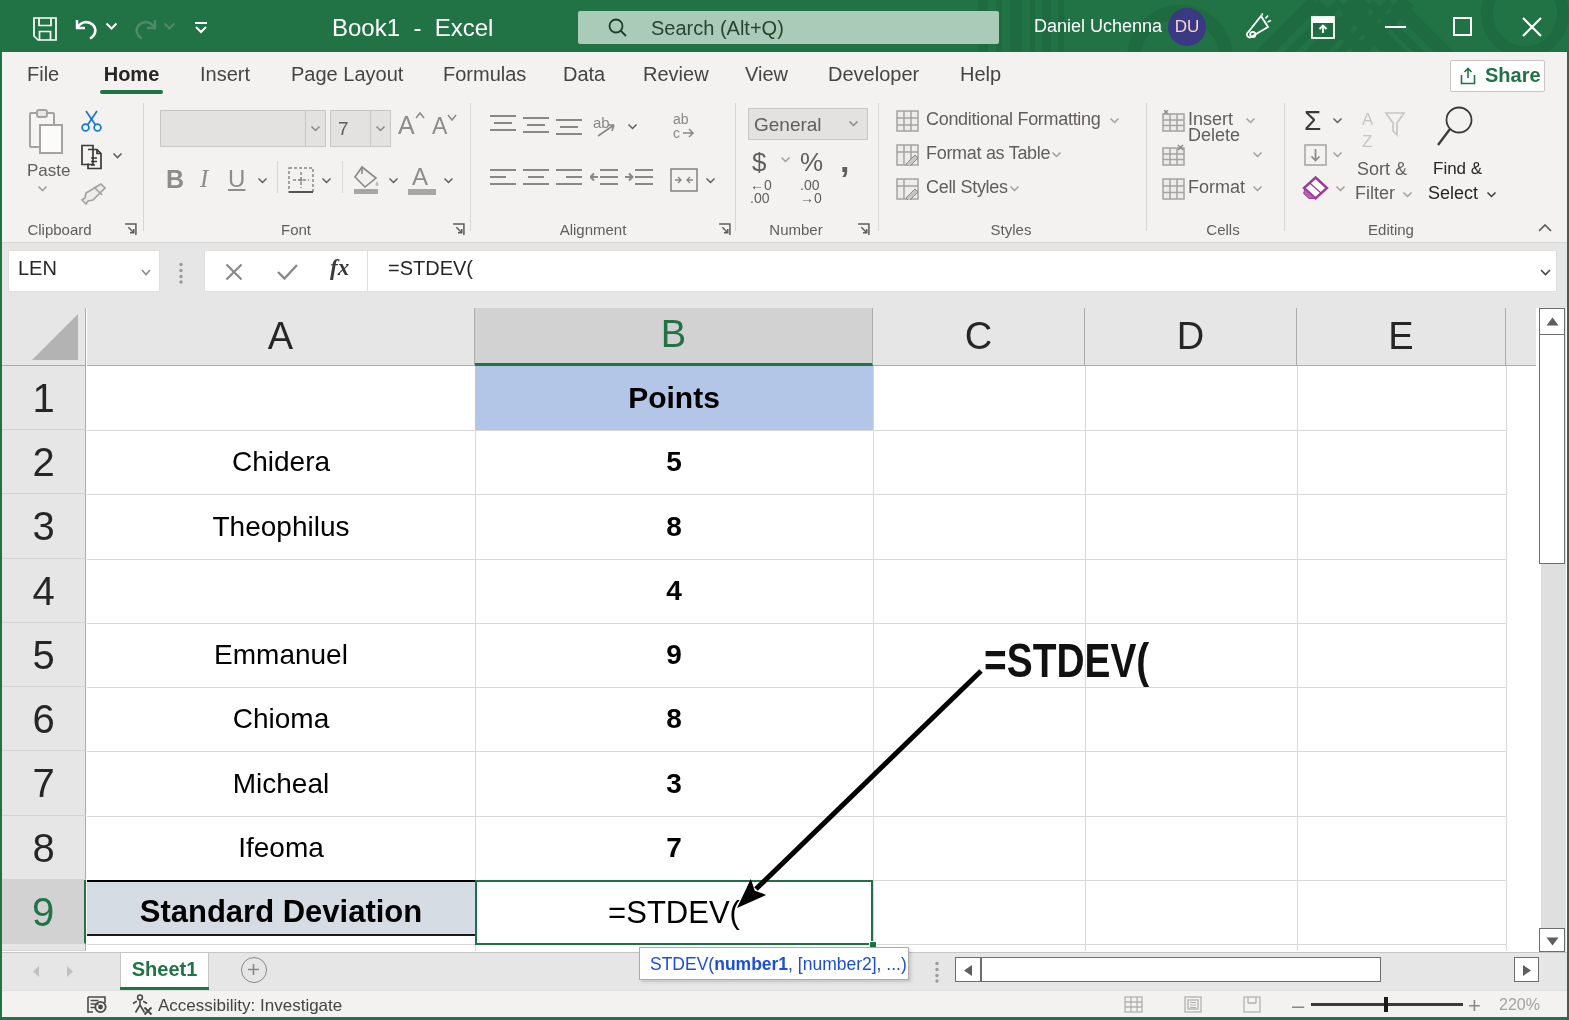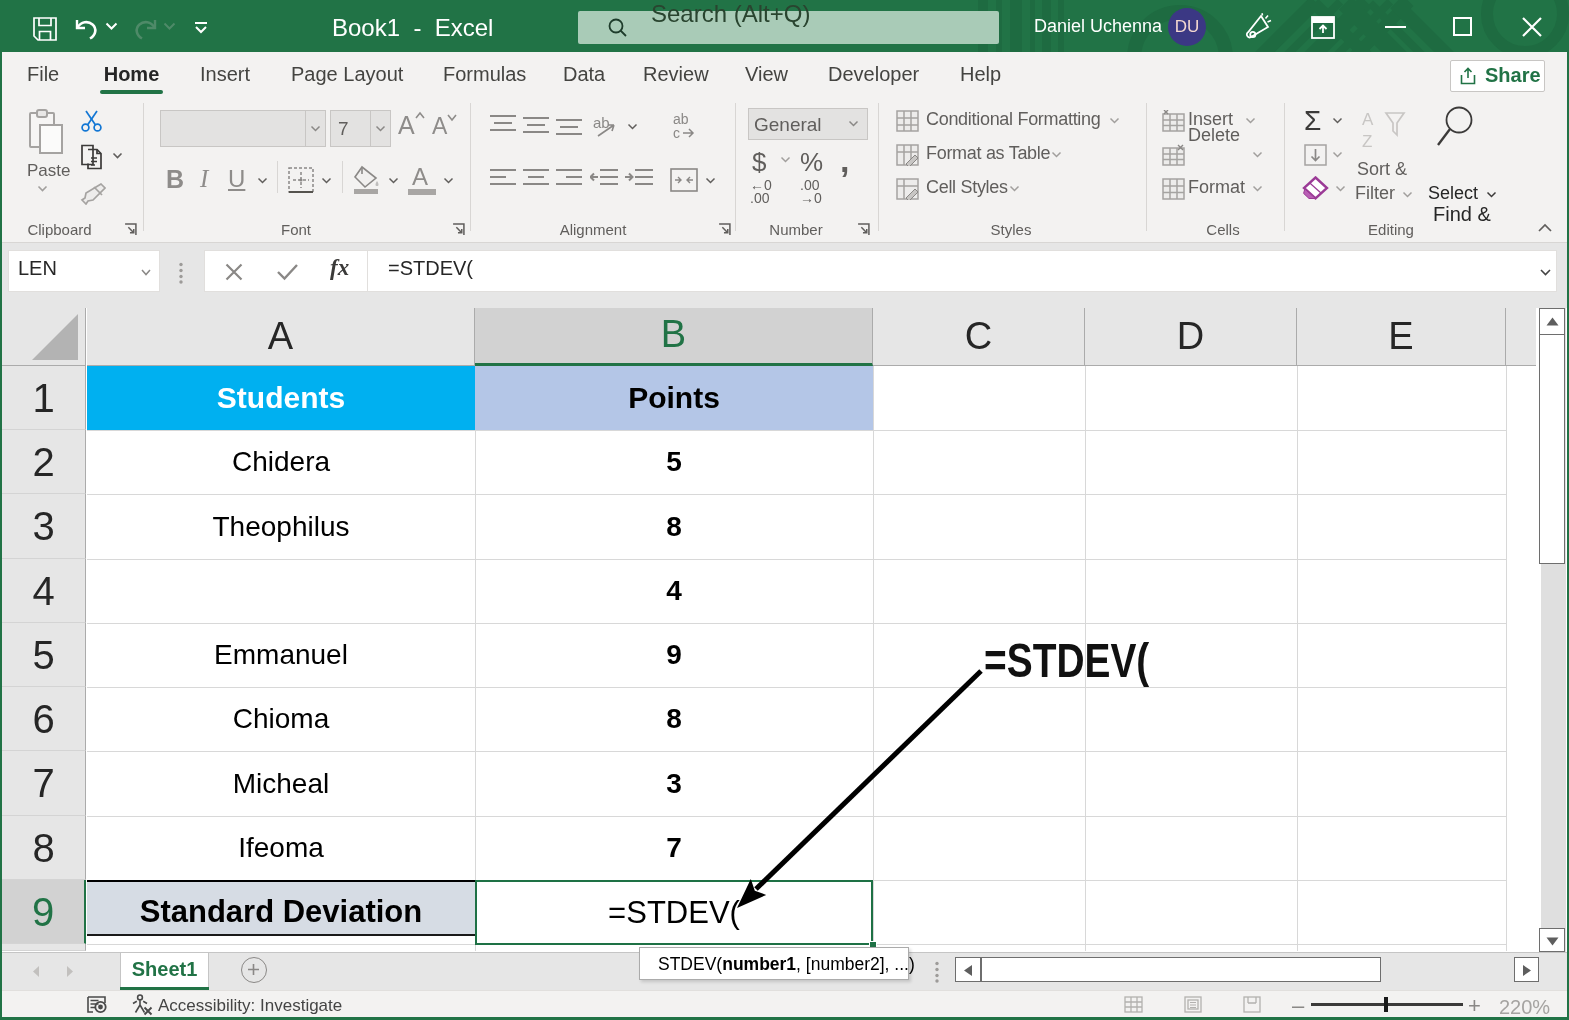--- a/index.html
+++ b/index.html
@@ -105,21 +105,21 @@
     <path d="M2 1 h12" stroke="#fff" stroke-width="2"></path>
     <path d="M3 5 L8 10 L13 5" fill="none" stroke="#fff" stroke-width="2"></path>
   </svg>
   <div class="abs ttl" style="left:332px;top:14px;font-size:24px;">Book1&nbsp;&nbsp;-&nbsp;&nbsp;Excel</div>
 
   <div class="abs" style="left:578px;top:11px;width:421px;height:33px;background:#A9CBB7;border-radius:2px;"></div>
   <svg class="tpat" style="left:607px;top:17px" width="22" height="22" viewBox="0 0 22 22">
     <circle cx="9" cy="9" r="6.5" fill="none" stroke="#1E3C2B" stroke-width="1.8"></circle>
     <path d="M13.5 13.5 L19 19" stroke="#1E3C2B" stroke-width="1.8"></path>
   </svg>
-  <div class="abs" style="left:651px;top:0;font-size:24px;color:#29442F;">Search (Alt+Q)</div>
+  <div class="abs" style="left:651px;top:17px;font-size:20px;color:#29442F;">Search (Alt+Q)</div>
   <div class="abs ttl" style="left:1034px;top:16px;font-size:18px;">Daniel Uchenna</div>
 
   <div class="abs" style="left:1168px;top:8px;width:38px;height:38px;border-radius:50%;background:#3B3884;color:#F4D8D0;font-size:17px;text-align:center;line-height:38px;">DU</div>
 
   <svg class="tpat" style="left:1244px;top:13px" width="28" height="28" viewBox="0 0 28 28">
     <g fill="none" stroke="#fff" stroke-width="1.8">
       <path d="M17 3 L24 14 L7 24 C5.6 24.8 4 24.3 3.2 22.9 C2.4 21.5 2.9 19.8 4.3 19 z"></path>
       <circle cx="8.8" cy="21.5" r="2.6"></circle>
       <path d="M21.5 5.5 l2.5-3 M23.5 9 l3.5-1.5 M18.5 2.5 l-0.5-2.2" stroke-width="1.6"></path>
     </g>
@@ -468,21 +468,21 @@
   <div class="rtext gray" style="left:1357px;top:62px;font-size:18px;">Sort &amp;</div>
   <div class="rtext gray" style="left:1355px;top:86px;font-size:18px;">Filter</div>
   <svg class="chev" style="left:1402px;top:94px" width="11" height="8" viewBox="0 0 11 8">
       <path d="M1.5 1.5 L5.5 5.5 L9.5 1.5" fill="none" stroke="#A19F9D" stroke-width="1.5"></path>
     </svg>
 
   <svg class="abs" style="left:1434px;top:8px" width="42" height="46" viewBox="0 0 42 46">
     <circle cx="25" cy="15" r="12.5" fill="none" stroke="#3B3A39" stroke-width="1.8"></circle>
     <path d="M16 24 L4 40" stroke="#3B3A39" stroke-width="2.4"></path>
   </svg>
-  <div class="rtext15" style="left:1433px;top:62px;font-size:20px;color:#262626;margin-top:44px;">Find &amp;</div>
+  <div class="rtext15" style="left:1433px;top:62px;font-size:17px;color:#262626;">Find &amp;</div>
   <div class="rtext15" style="left:1428px;top:86px;font-size:18px;color:#262626;">Select</div>
   <svg class="chev" style="left:1486px;top:94px" width="11" height="8" viewBox="0 0 11 8">
       <path d="M1.5 1.5 L5.5 5.5 L9.5 1.5" fill="none" stroke="#3B3A39" stroke-width="1.5"></path>
     </svg>
   <div class="glabel" style="left:1362px;width:58px;">Editing</div>
 
   <svg class="abs" style="left:1537px;top:126px" width="16" height="10" viewBox="0 0 16 10">
       <path d="M2 8 L8 2 L14 8" fill="none" stroke="#605E5C" stroke-width="1.7"></path>
     </svg>
 </div>
@@ -547,21 +547,20 @@
   <div class="gl-h" style="left:87px;top:122px;width:1419px;"></div>
   <div class="gl-h" style="left:87px;top:186px;width:1419px;"></div>
   <div class="gl-h" style="left:87px;top:251px;width:1419px;"></div>
   <div class="gl-h" style="left:87px;top:315px;width:1419px;"></div>
   <div class="gl-h" style="left:87px;top:379px;width:1419px;"></div>
   <div class="gl-h" style="left:87px;top:443px;width:1419px;"></div>
   <div class="gl-h" style="left:87px;top:508px;width:1419px;"></div>
   <div class="gl-h" style="left:87px;top:572px;width:1419px;"></div>
   <div class="gl-h" style="left:87px;top:636px;width:1419px;"></div>
 
-  <div class="cell" style="left:87px;top:58px;width:388px;height:64px;background:#00B0F0;color:#fff;font-weight:700;font-size:30px;line-height:64px;">Students</div>
   <div class="cell" style="left:475px;top:58px;width:398px;height:64px;background:#B4C6E7;font-weight:700;font-size:30px;line-height:64px;">Points</div>
 
   <div class="cell" style="left:87px;top:122px;width:388px;height:64px;line-height:64px;">Chidera</div>
   <div class="cell" style="left:87px;top:186px;width:388px;height:65px;line-height:65px;">Theophilus</div>
   <div class="cell" style="left:87px;top:315px;width:388px;height:64px;line-height:64px;">Emmanuel</div>
   <div class="cell" style="left:87px;top:379px;width:388px;height:64px;line-height:64px;">Chioma</div>
   <div class="cell" style="left:87px;top:443px;width:388px;height:65px;line-height:65px;">Micheal</div>
   <div class="cell" style="left:87px;top:508px;width:388px;height:64px;line-height:64px;">Ifeoma</div>
 
   <div class="cell" style="left:475px;top:122px;width:398px;height:64px;line-height:64px;font-weight:700;">5</div>
@@ -627,21 +626,21 @@
   </div>
   <div class="abs" style="left:981px;top:4px;width:400px;height:25px;background:#FFF;border:1px solid #6E6E6E;"></div>
   <div class="abs" style="left:1514px;top:4px;width:25px;height:25px;background:#FFF;border:1px solid #6E6E6E;">
     <svg class="abs" style="left:7px;top:6px" width="10" height="13" viewBox="0 0 10 13">
         <path d="M1 1 L9 6.5 L1 12 z" fill="#5E5E5E"></path>
       </svg>
   </div>
 </div>
 
 <div class="abs" style="left:639px;top:947px;width:270px;height:33px;background:#fff;border:1px solid #ABABAB;box-shadow:2px 2px 3px rgba(0,0,0,0.15);z-index:5;">
-  <div class="abs" style="left:10px;top:6px;font-size:17.5px;color:#000000;white-space:nowrap;margin-left:8px;">STDEV(<b>number1</b>, [number2], ...)</div>
+  <div class="abs" style="left:10px;top:6px;font-size:17.5px;color:#1d4ed8;white-space:nowrap;">STDEV(<b>number1</b>, [number2], ...)</div>
 </div>
 <div class="abs" id="statusbar">
   <div class="abs" style="left:14px;top:5px;margin-top:20px;">Enter</div>
   <svg class="abs" style="left:87px;top:4px" width="22" height="19" viewBox="0 0 22 19">
     <g stroke="#4A4A4A" fill="none" stroke-width="1.6">
       <path d="M1 2 h17 v6"></path>
       <path d="M1 2 v15 h5"></path>
       <path d="M3.5 5.5 h8 M3.5 9 h8 M3.5 12.5 h5"></path>
       <circle cx="13.5" cy="12" r="5.2" stroke-width="1.8"></circle>
       <circle cx="13.5" cy="12" r="2.4" fill="#4A4A4A" stroke="none"></circle>
@@ -673,17 +672,17 @@
   <svg class="abs" style="left:1243px;top:5px" width="18" height="17" viewBox="0 0 18 17">
       <g stroke="#B3B1AF" fill="none" stroke-width="1.3">
         <rect x="1" y="1" width="16" height="15"></rect>
         <path d="M5 1 v6 M5 7 h8 M13 1 v6"></path>
       </g>
     </svg>
   <div class="abs" style="left:1292px;top:2px;font-size:22px;color:#8A8886;">–</div>
   <div class="abs" style="left:1311px;top:12px;width:152px;height:3px;background:#3B3A39;"></div>
   <div class="abs" style="left:1384px;top:6px;width:4px;height:15px;background:#1A1A1A;"></div>
   <div class="abs" style="left:1468px;top:2px;font-size:22px;color:#8A8886;">+</div>
-  <div class="abs" style="left:1499px;top:5px;font-size:20px;color:#A5A3A1;">220%</div>
+  <div class="abs" style="left:1499px;top:5px;font-size:16px;color:#A5A3A1;">220%</div>
 </div>
 <div class="abs" id="edgeL"></div>
 <div class="abs" id="edgeR"></div>
 <div class="abs" id="edgeB"></div>
 
 </body></html>

